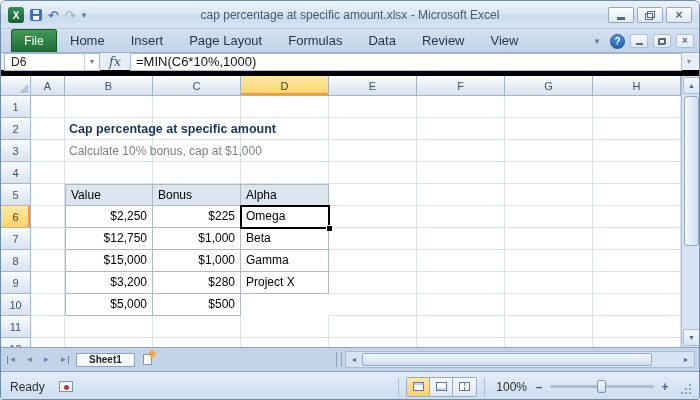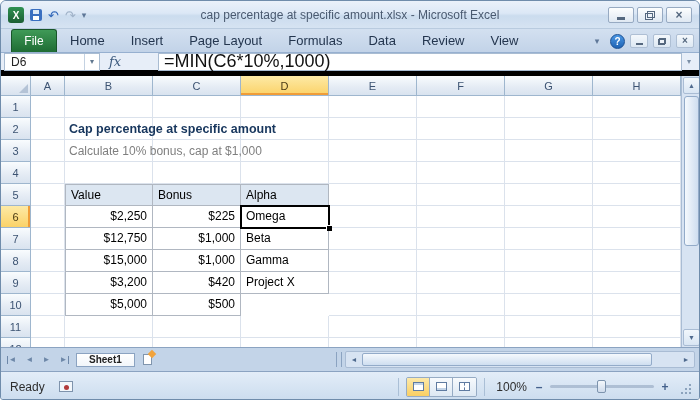--- a/index.html
+++ b/index.html
@@ -39,21 +39,21 @@
   .ic-restore-s::before{content:"";position:absolute;left:0;bottom:0;width:5px;height:4px;border:1px solid #55687f;background:#eef3f9;}
   .ic-restore-s::after{content:"";position:absolute;right:0;top:0;width:5px;height:4px;border:1px solid #55687f;}
   .glyph-close-s{font-size:10px;font-weight:bold;line-height:10px;}
 
   
   .formulabar{position:absolute;left:0;top:52px;width:100%;height:23px;background:#e7eef8;border-bottom:6px solid #000000;display:flex;align-items:center;padding:0 3px;}
   .namebox{width:96px;height:18px;background:#fff;border:1px solid #a9bcd2;display:flex;align-items:stretch;}
   .nb-text{flex:1;padding-left:6px;font-size:12px;color:#222;display:flex;align-items:center;}
   .nb-caret{width:15px;border-left:1px solid #c4d2e2;display:flex;align-items:center;justify-content:center;color:#61788f;font-size:8px;}
   .fxbtn{width:30px;height:18px;display:flex;align-items:center;justify-content:center;font-family:"DejaVu Serif",serif;font-style:italic;font-size:13px;color:#3c5a7e;}
-  .formula-field{flex:1;height:18px;background:#fff;border:1px solid #a9bcd2;display:flex;align-items:center;padding-left:5px;font-size:18px;color:#111;margin-left:28px;}
+  .formula-field{flex:1;height:18px;background:#fff;border:1px solid #a9bcd2;display:flex;align-items:center;padding-left:5px;font-size:13px;color:#111;}
   .fb-expand{width:14px;display:flex;align-items:center;justify-content:center;color:#7b8fa6;font-size:8px;}
 
   
   .grid{position:absolute;left:0;top:75px;width:700px;height:271px;background:#fff;}
   .hdr-bg{background:linear-gradient(#f9fcfe,#e4ebf4 60%,#d9e3ef);}
   .corner{position:absolute;left:0;top:0;width:30px;height:20px;border-right:1px solid #9eb6ce;border-bottom:1px solid #9eb6ce;}
   .corner::after{content:"";position:absolute;right:2px;bottom:2px;border-left:9px solid transparent;border-bottom:9px solid #b4c3d6;}
   .colhdrs{position:absolute;left:30px;top:0;width:650px;height:20px;display:flex;}
   .ch{height:20px;border-right:1px solid #9eb6ce;border-bottom:1px solid #9eb6ce;display:flex;align-items:center;justify-content:center;font-size:11px;color:#3c5372;background:linear-gradient(#f9fcfe,#e4ebf4 60%,#d9e3ef);}
   .ch.w-a{width:34px;}
@@ -229,21 +229,21 @@
         <div class="tc">Omega</div>
         <div class="tc num">$12,750</div>
         <div class="tc num">$1,000</div>
 
         <div class="tc">Beta</div>
         <div class="tc num">$15,000</div>
         <div class="tc num">$1,000</div>
 
         <div class="tc">Gamma</div>
         <div class="tc num">$3,200</div>
-        <div class="tc num">$420</div>
+        <div class="tc num">$280</div>
 
         <div class="tc">Project X</div>
         <div class="tc num">$5,000</div>
         <div class="tc num">$500</div>
       </div>
 
       <div class="sel-outline"></div>
       <div class="fill-handle"></div>
     </div>
 

